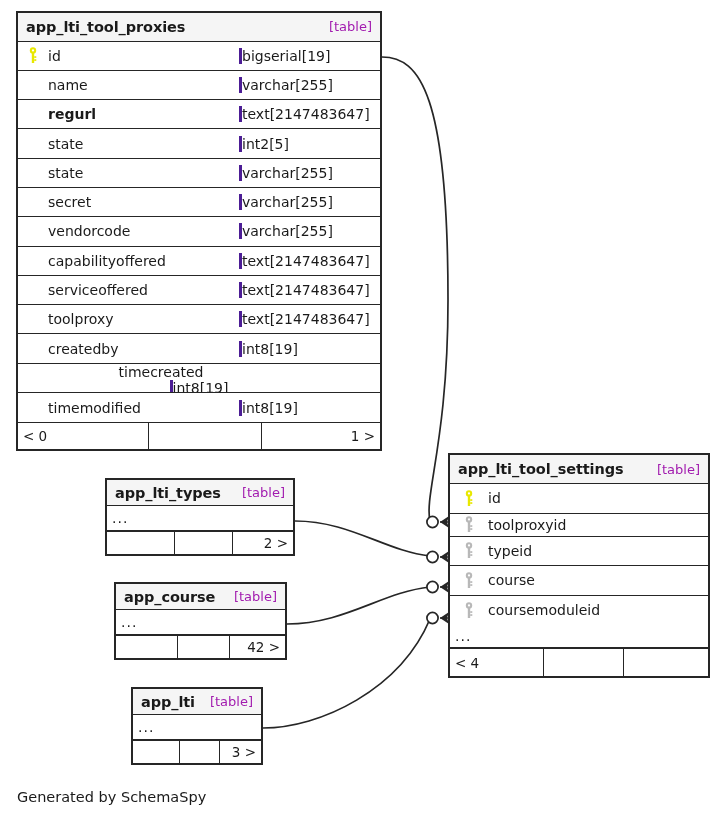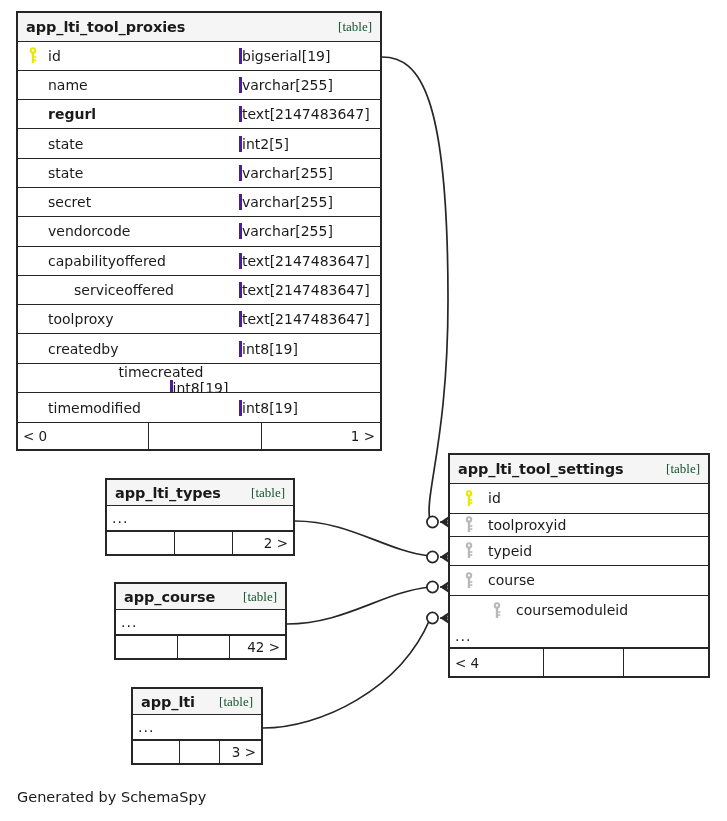--- a/index.html
+++ b/index.html
@@ -36,23 +36,22 @@
     padding: 0 8px;
     white-space: nowrap;
   }
   .tbl-name {
     font-weight: bold;
     font-size: 14.5px;
     letter-spacing: -0.1px;
   }
   .tbl-tag {
     font-size: 13px;
-    color: #14532d;
+    color: #a21caf;
     padding-left: 10px;
-    font-family: Liberation Serif, serif;
   }
   .tbl-rows { display: flex; flex-direction: column; }
   .row {
     box-sizing: border-box;
     display: flex;
     align-items: center;
     border-bottom: 1px solid #262626;
     background: #ffffff;
     white-space: nowrap;
   }
@@ -233,21 +232,21 @@
         <div class="cell-type">varchar[255]</div>
       </div>
       <div class="row" style="height:29.3px;">
         <div class="cell-name" style="width:221px;">
           <span style="display:inline-flex;width:30px;justify-content:center;align-items:center;"></span>
           <span class="fname">capabilityoffered</span>
         </div>
         <div class="cell-type">text[2147483647]</div>
       </div>
       <div class="row" style="height:29.3px;">
-        <div class="cell-name" style="width:221px;padding-left:26px;">
+        <div class="cell-name" style="width:221px;">
           <span style="display:inline-flex;width:30px;justify-content:center;align-items:center;"></span>
           <span class="fname">serviceoffered</span>
         </div>
         <div class="cell-type">text[2147483647]</div>
       </div>
       <div class="row" style="height:29.3px;">
         <div class="cell-name" style="width:221px;">
           <span style="display:inline-flex;width:30px;justify-content:center;align-items:center;"></span>
           <span class="fname">toolproxy</span>
         </div>
@@ -345,21 +344,21 @@
                 <circle cx="5" cy="3.4" r="1.15" fill="#ffffff"></circle>
                 <rect x="3.8" y="5.6" width="2.4" height="10.4" fill="#b8b8b8"></rect>
                 <rect x="6.2" y="9.2" width="2.1" height="1.7" fill="#b8b8b8"></rect>
                 <rect x="6.2" y="12.2" width="2.1" height="1.7" fill="#b8b8b8"></rect>
               </svg>
             </span>
           </span>
           <span class="fname">course</span>
         </div>
       </div>
-      <div class="row" style="height:29.5px;padding-left:28px;">
+      <div class="row" style="height:29.5px;">
         <div class="cell-name" style="width:100%;">
           <span style="display:inline-flex;width:38px;justify-content:center;align-items:center;">
             <span class="keyslot">
               <svg class="key-ico" width="10" height="17" viewBox="0 0 10 17">
                 <circle cx="5" cy="3.4" r="3.2" fill="#b8b8b8"></circle>
                 <circle cx="5" cy="3.4" r="1.15" fill="#ffffff"></circle>
                 <rect x="3.8" y="5.6" width="2.4" height="10.4" fill="#b8b8b8"></rect>
                 <rect x="6.2" y="9.2" width="2.1" height="1.7" fill="#b8b8b8"></rect>
                 <rect x="6.2" y="12.2" width="2.1" height="1.7" fill="#b8b8b8"></rect>
               </svg>

